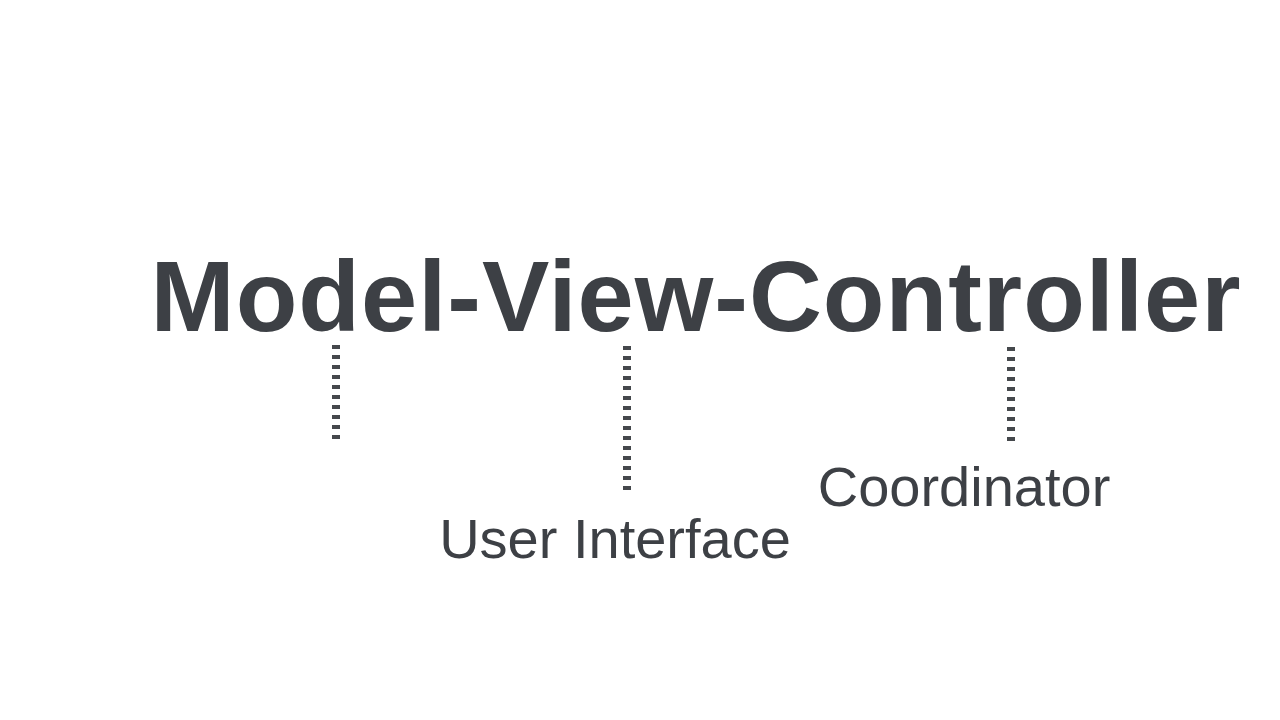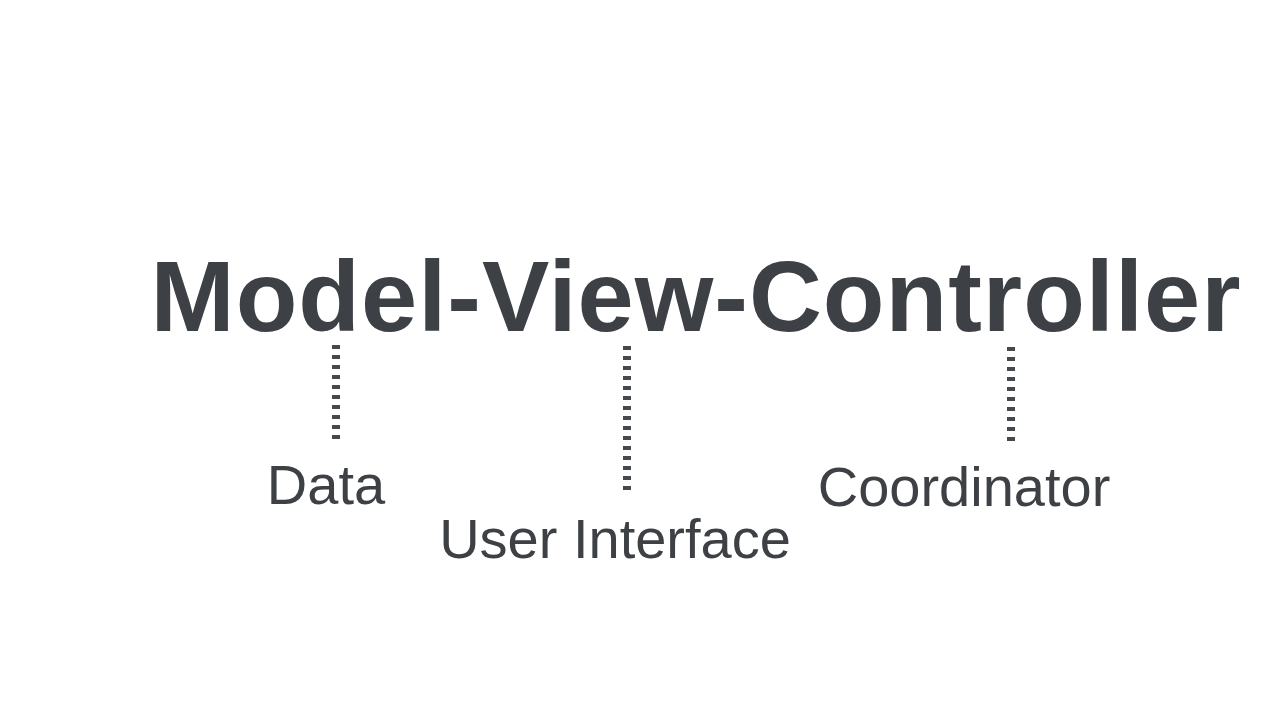--- a/index.html
+++ b/index.html
@@ -68,19 +68,18 @@
 <div class="stage">
 
   <h1 class="diagram-title">Model-View-Controller</h1>
 
   <div class="connector connector-model"></div>
 
   <div class="connector connector-view"></div>
 
   <div class="connector connector-controller"></div>
 
-  <div class="annotation-label label-model">Data</div>
 
   <div class="annotation-label label-view">User Interface</div>
 
   <div class="annotation-label label-controller">Coordinator</div>
 
 </div>
 
 </body></html>

